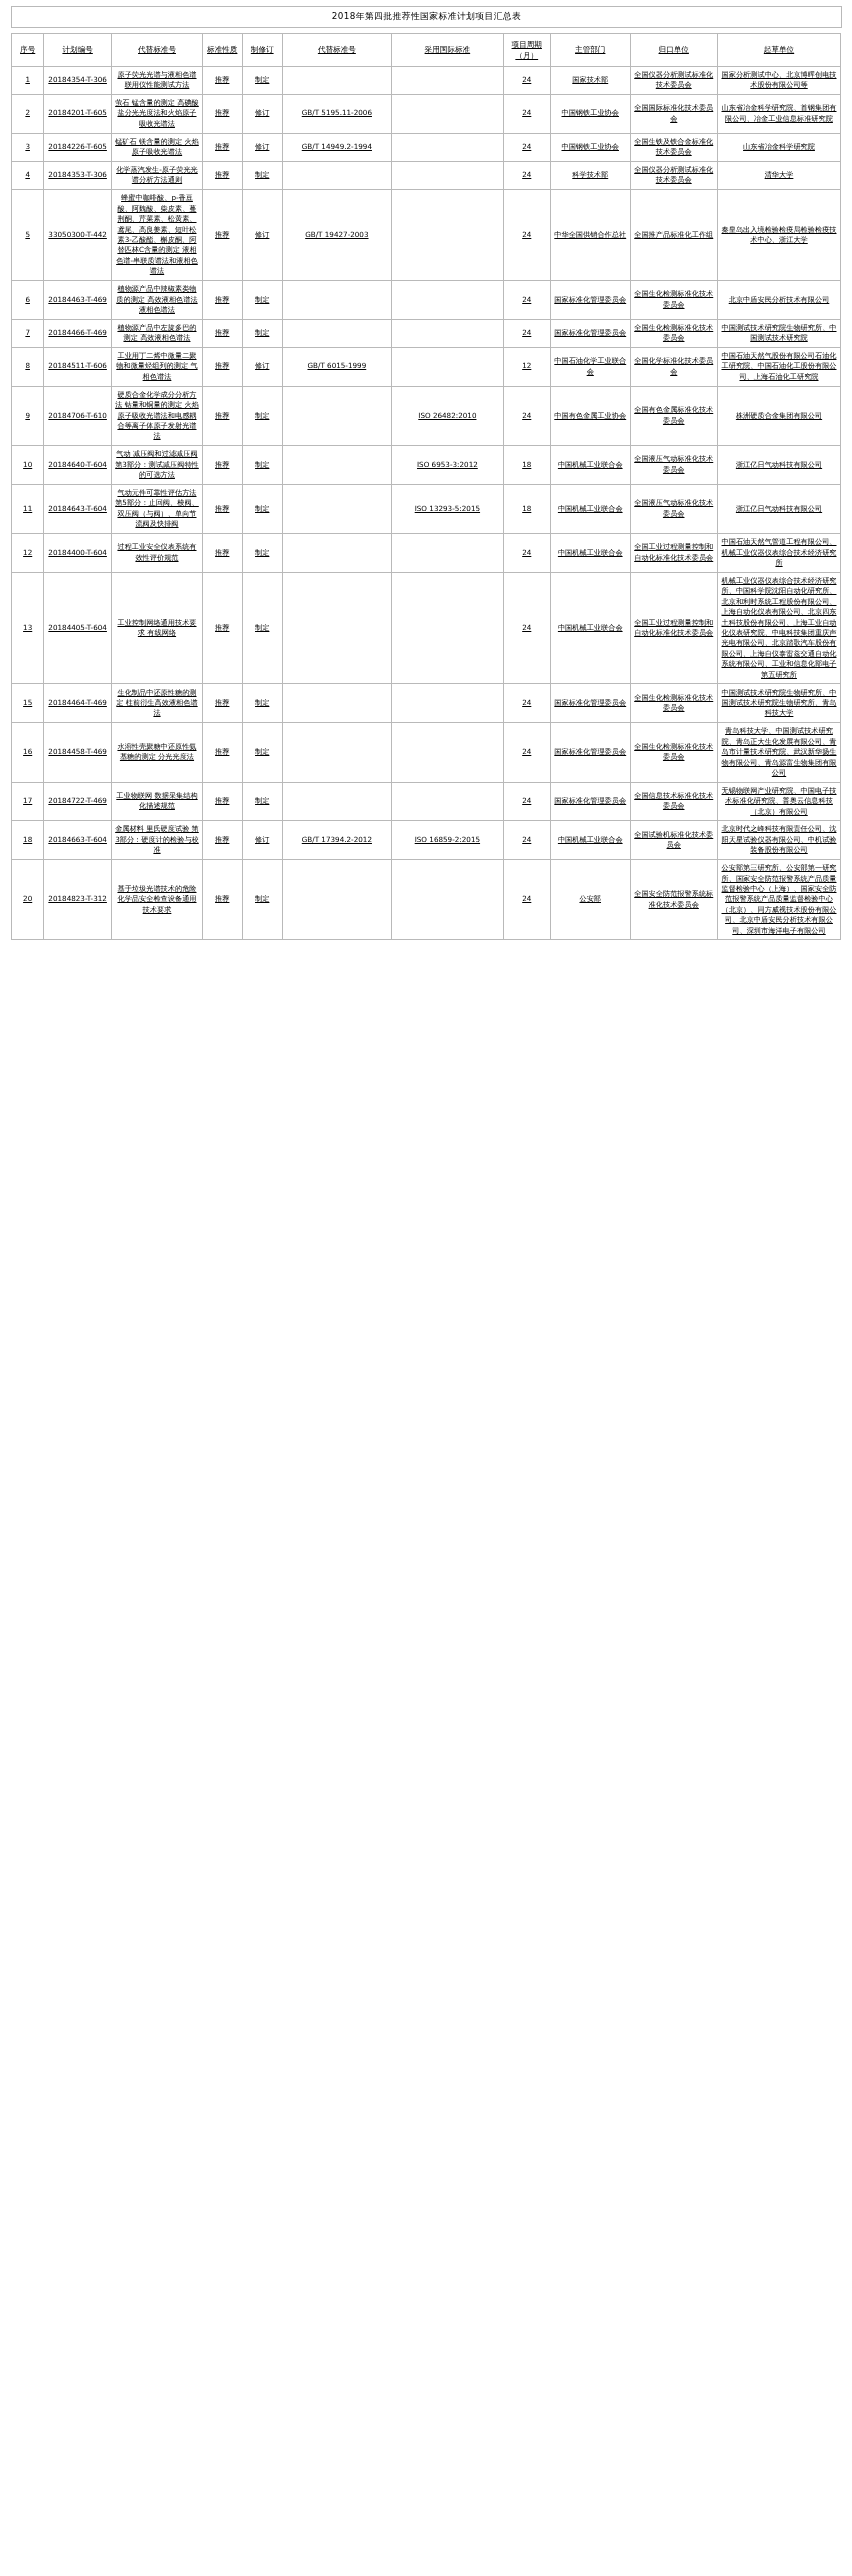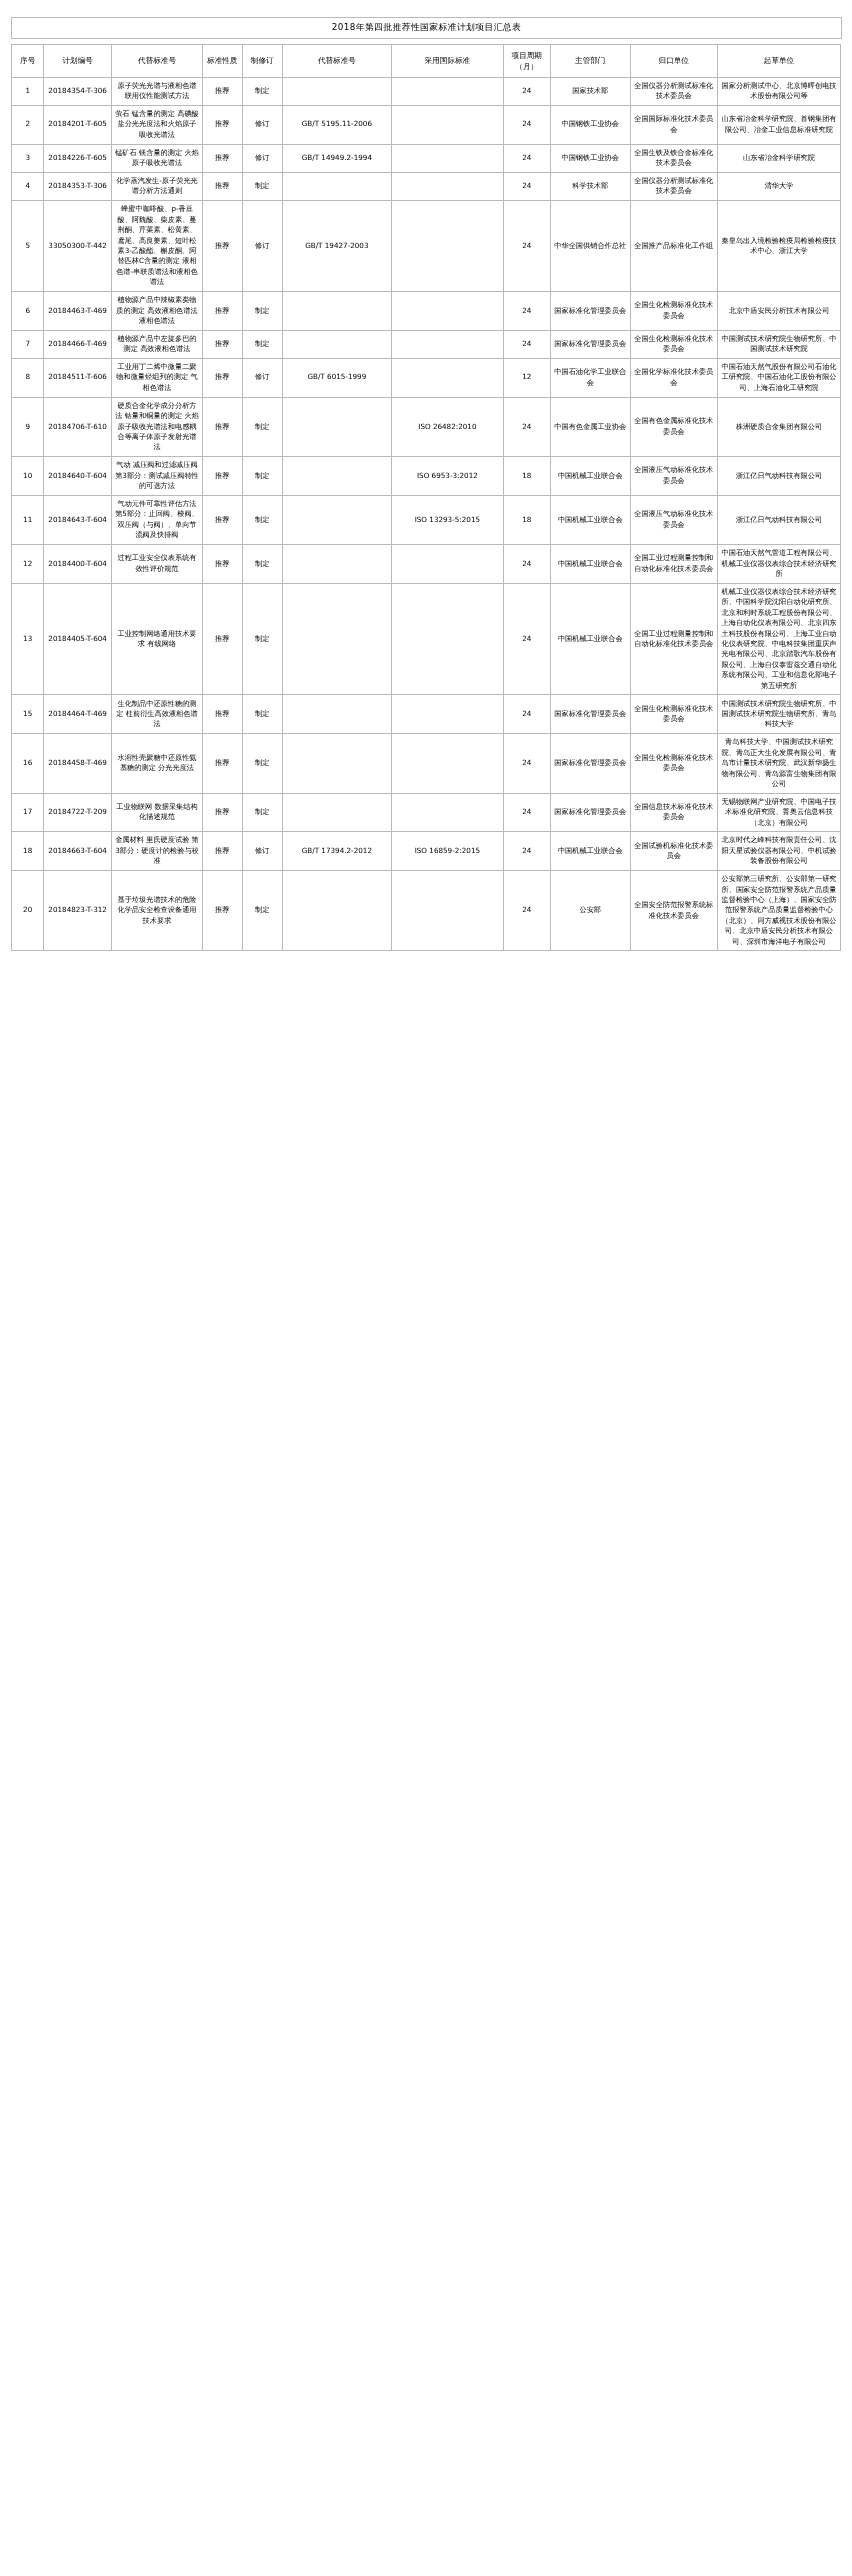--- a/index.html
+++ b/index.html
@@ -7,36 +7,37 @@
     padding: 0;
     background: #ffffff;
   }
   body {
     font-family: "DejaVu Sans", "Liberation Sans", sans-serif;
     color: #000;
   }
   .page {
     width: 853px;
     margin: 0 auto;
-    padding: 14px 0 8px 0;
+    padding: 3px 0 8px 0;
     box-sizing: border-box;
   }
   .title-bar {
     margin: 3.2px 11.3px 4.8px 11.3px;
     border: 0.8px solid #b9b9b9;
     text-align: center;
     font-size: 8.8px;
     padding: 4px 0;
     letter-spacing: 0.4px;
   }
   table.main {
     border-collapse: collapse;
     width: 830px;
     margin: 0 11.3px;
     table-layout: fixed;
+    text-decoration: underline;
   }
   table.main th, table.main td {
     border: 0.8px solid #b9b9b9;
     font-size: 7.2px;
     line-height: 1.45;
     padding: 3.2px 2.4px;
     text-align: center;
     vertical-align: middle;
     word-break: break-all;
   }
@@ -287,21 +288,21 @@
           <td>制定</td>
           <td></td>
           <td></td>
           <td>24</td>
           <td>国家标准化管理委员会</td>
           <td>全国生化检测标准化技术委员会</td>
           <td>青岛科技大学、中国测试技术研究院、青岛正大生化发展有限公司、青岛市计量技术研究院、武汉新华扬生物有限公司、青岛源富生物集团有限公司</td>
         </tr>
         <tr>
           <td>17</td>
-          <td>20184722-T-209</td>
+          <td>20184722-T-469</td>
           <td class="left-cell">工业物联网 数据采集结构化描述规范</td>
           <td>推荐</td>
           <td>制定</td>
           <td></td>
           <td></td>
           <td>24</td>
           <td>国家标准化管理委员会</td>
           <td>全国信息技术标准化技术委员会</td>
           <td>无锡物联网产业研究院、中国电子技术标准化研究院、普奥云信息科技（北京）有限公司</td>
         </tr>

